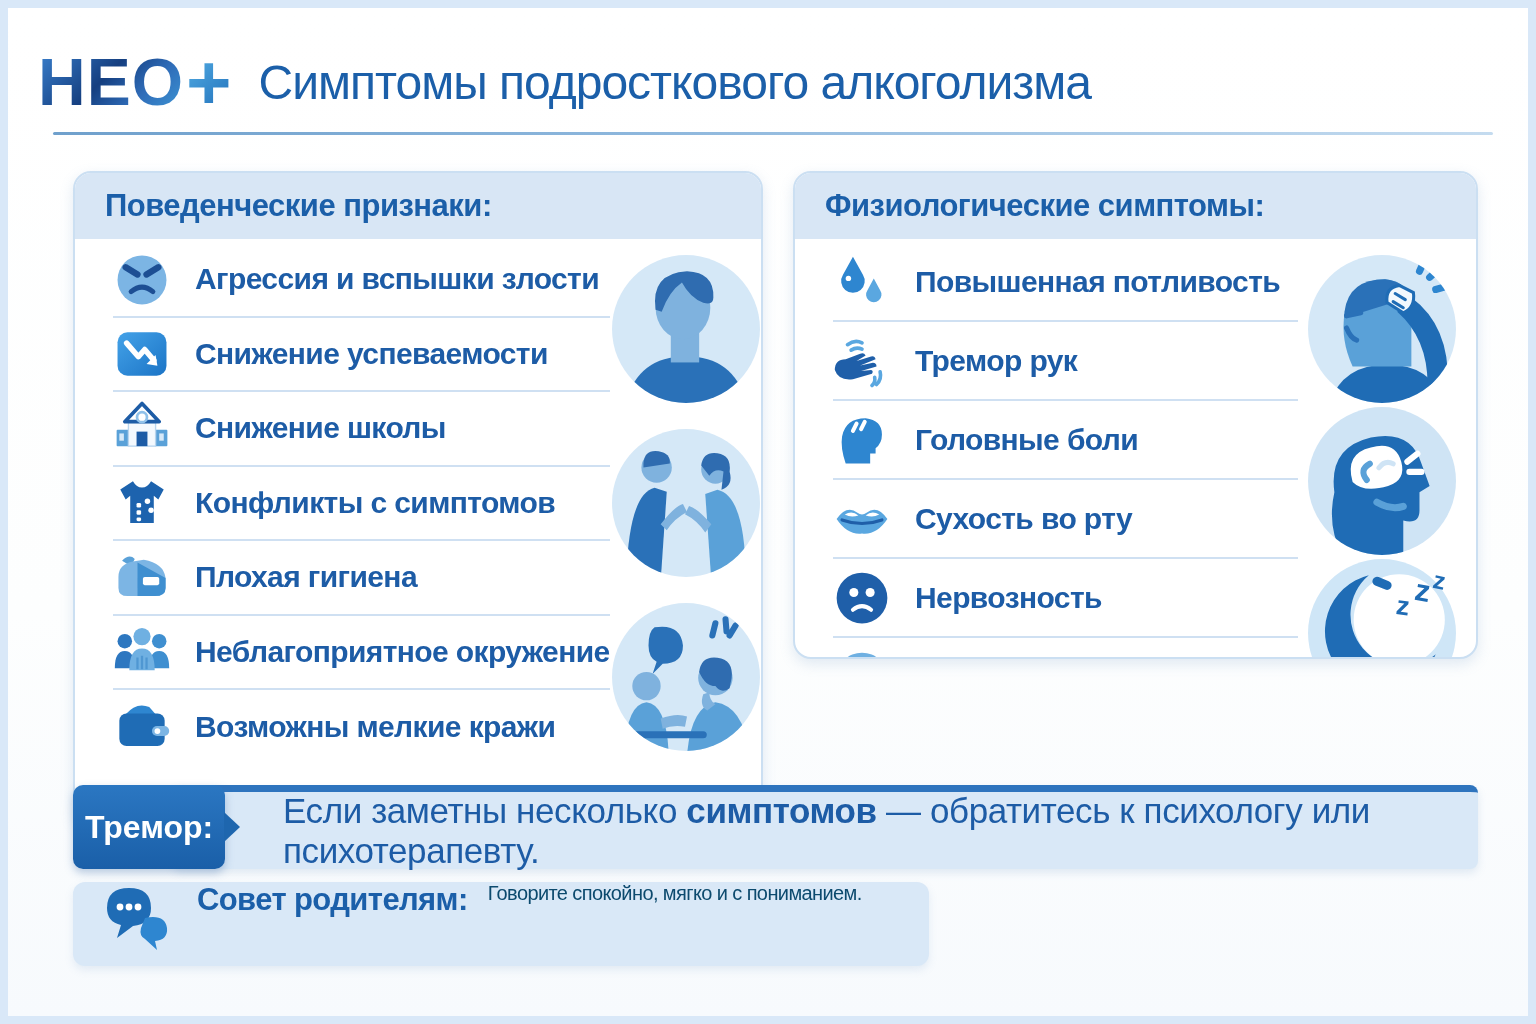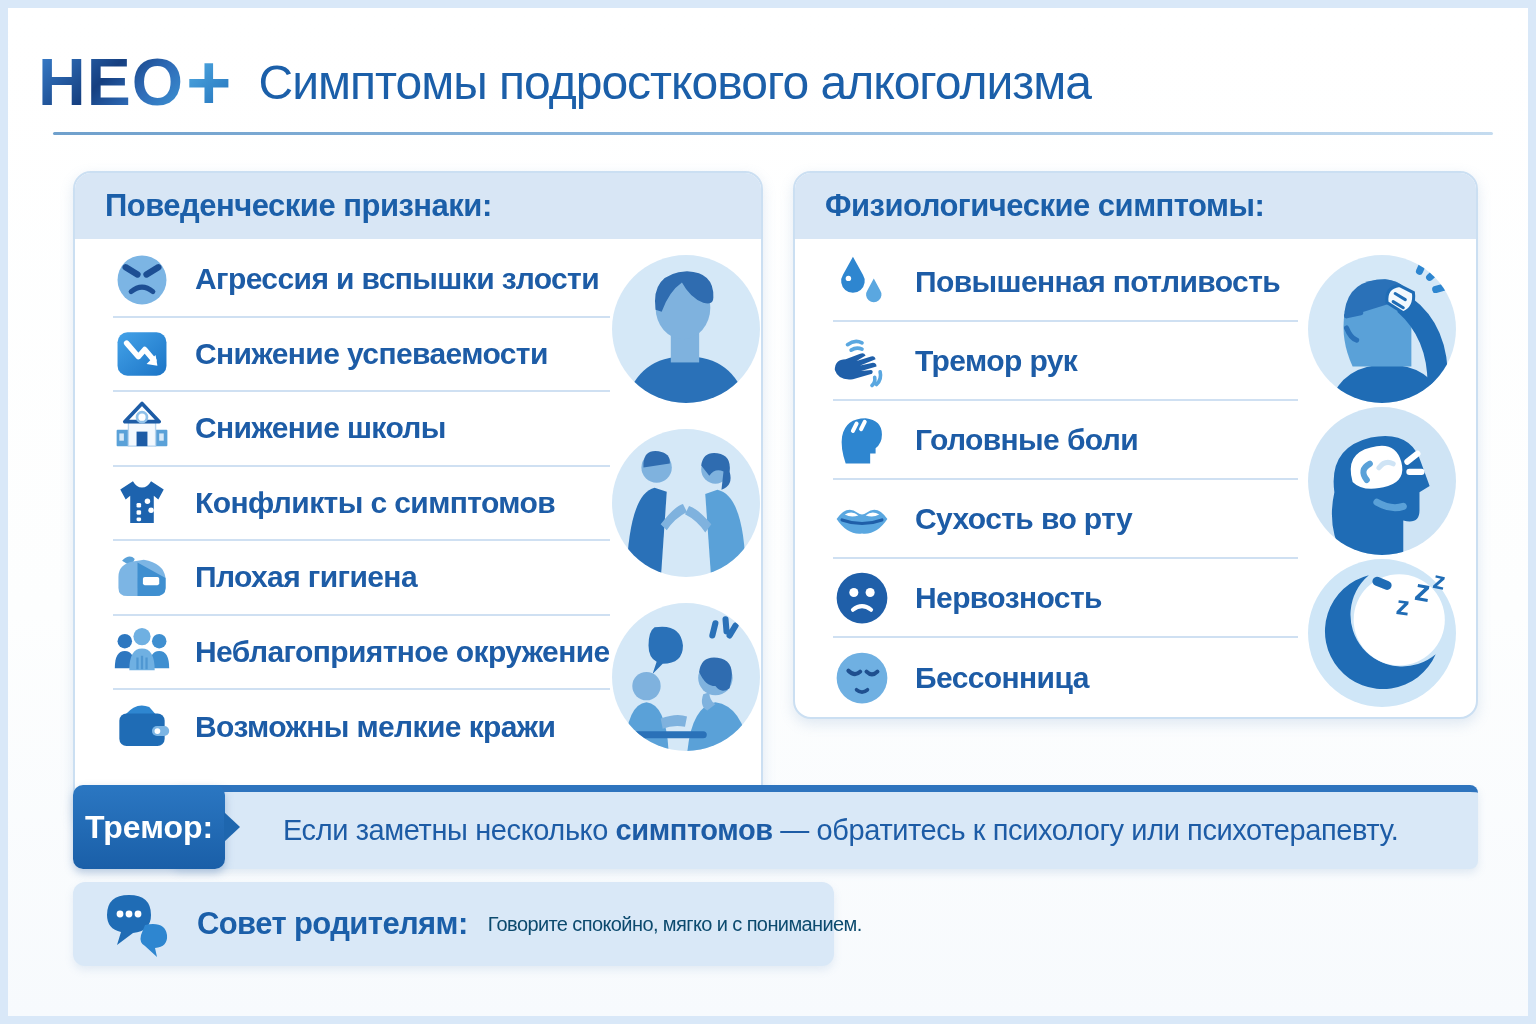--- a/index.html
+++ b/index.html
@@ -30,21 +30,21 @@
     -webkit-background-clip:text; background-clip:text; color:transparent;
   }
   .page-title { font-size:48px; font-weight:400; color:#1b5fa9; letter-spacing:-1px; }
   .header-rule { position:absolute; left:45px; top:124px; width:1440px; height:3px;
     background:linear-gradient(90deg,#6fa0cc 0%,#8cb6dc 40%,#c4dbef 100%); border-radius:2px; }
 
   
   .card { position:absolute; background:#ffffff; border:2px solid #cbdff2;
           border-radius:18px; box-shadow:0 5px 14px rgba(110,150,195,.20); overflow:hidden; }
   .card-left  { left:65px;  top:163px; width:690px; height:654px; }
-  .card-right { left:785px; top:163px; width:685px; height:548px; }
+  .card-right { left:785px; top:163px; width:685px; height:488px; }
   .card-header { height:66px; background:#d8e6f5; display:flex; align-items:center;
                  padding:0 30px; font-size:31px; font-weight:700; color:#1b5fa9; letter-spacing:-0.5px; }
   .card-body { display:flex; padding:4px 10px 6px 38px; }
   .item-list { flex:1; display:flex; flex-direction:column; }
   .card-left  .item-row { height:74.5px; }
   .card-right .item-row { height:79px; }
   .item-row { display:flex; align-items:center; gap:24px; }
   .item-row:not(:last-child){ border-bottom:2px solid #cfe0f2; }
   .item-icon { width:58px; height:58px; flex:0 0 58px; }
   .item-icon svg { width:100%; height:100%; display:block; }
@@ -54,35 +54,35 @@
                justify-content:space-between; align-items:center; padding:10px 0 12px; }
   .illus { width:152px; height:152px; }
   .illus svg { width:100%; height:100%; display:block; }
 
   
   .important-row { position:absolute; left:65px; top:777px; width:1405px; height:84px; }
   .important-banner { position:absolute; left:100px; right:0; top:0; bottom:0;
     background:#d9e8f7; border-radius:8px; border-top:7px solid #2e74be;
     box-shadow:0 4px 8px rgba(110,150,195,.18);
     display:flex; align-items:center; padding-left:110px; padding-right:24px; }
-  .important-text { font-size:29px; color:#1d5ca6; letter-spacing:-0.4px; }
+  .important-text { font-size:35px; color:#1d5ca6; letter-spacing:-0.4px; }
   .important-text b { font-weight:700; }
   .important-badge { position:absolute; left:0; top:0; bottom:0; width:152px;
     background:linear-gradient(180deg,#2b77c2,#1a5fa8); border-radius:10px;
     display:flex; align-items:center; justify-content:center;
     color:#fff; font-size:32px; font-weight:700; box-shadow:0 4px 8px rgba(60,110,170,.35); }
   .important-badge::after { content:""; position:absolute; right:-15px; top:50%;
     transform:translateY(-50%); width:0; height:0;
     border-top:15px solid transparent; border-bottom:15px solid transparent;
     border-left:16px solid #1e66ae; }
 
   
-  .advice-row { position:absolute; left:65px; top:874px; width:761px; height:84px;
+  .advice-row { position:absolute; left:65px; top:874px; width:856px; height:84px;
     background:#d9e8f7; border-radius:12px; box-shadow:0 4px 8px rgba(110,150,195,.15);
-    display:flex; align-items:center; gap:20px; padding:0 26px; }
+    display:flex; align-items:flex-start; gap:20px; padding:0 26px; }
   .advice-icon { width:78px; height:70px; flex:0 0 78px; }
   .advice-icon svg{ width:100%; height:100%; display:block; }
   .advice-label { font-size:31px; font-weight:700; color:#1b5fa9; letter-spacing:-0.6px; white-space:nowrap; }
   .advice-text { font-size:20px; font-weight:400; color:#0c4a6e; letter-spacing:-0.6px; white-space:nowrap; }
 </style>
 </head>
 <body>
 
 <div class="frame">
 

